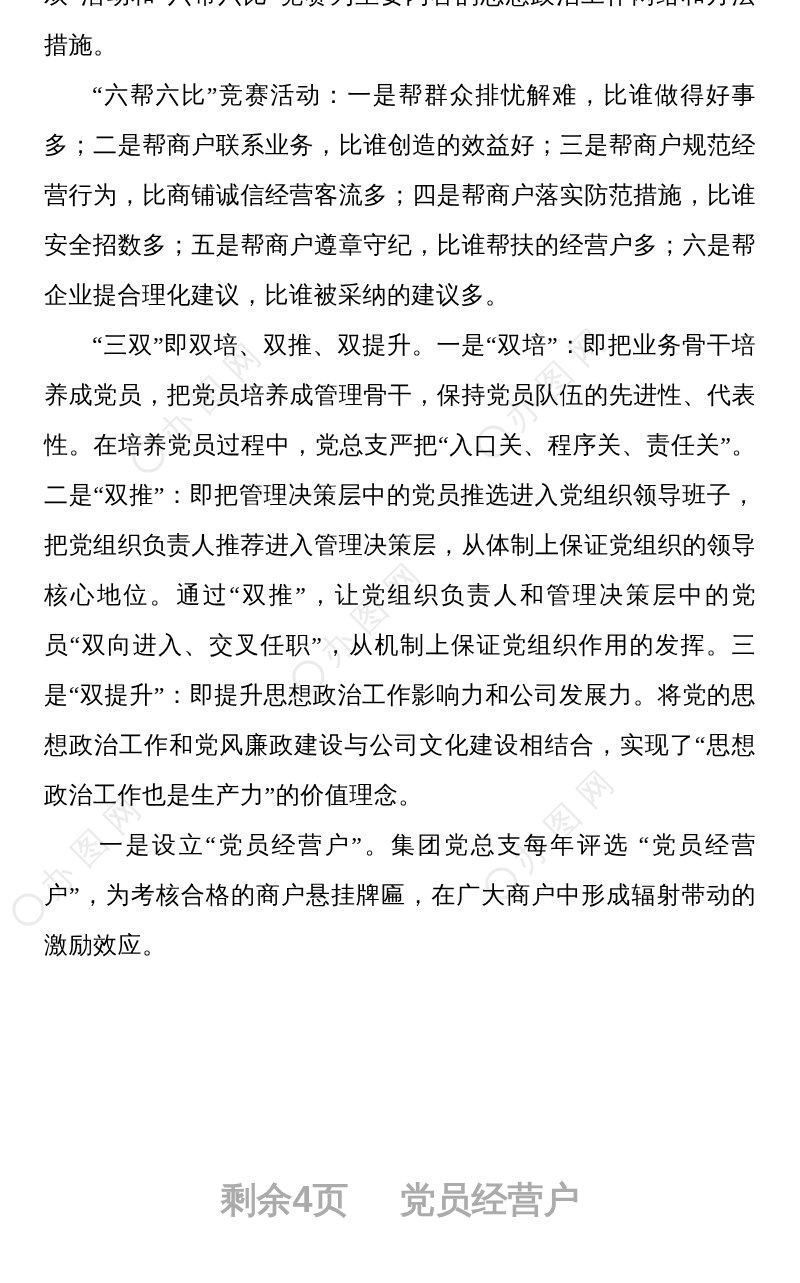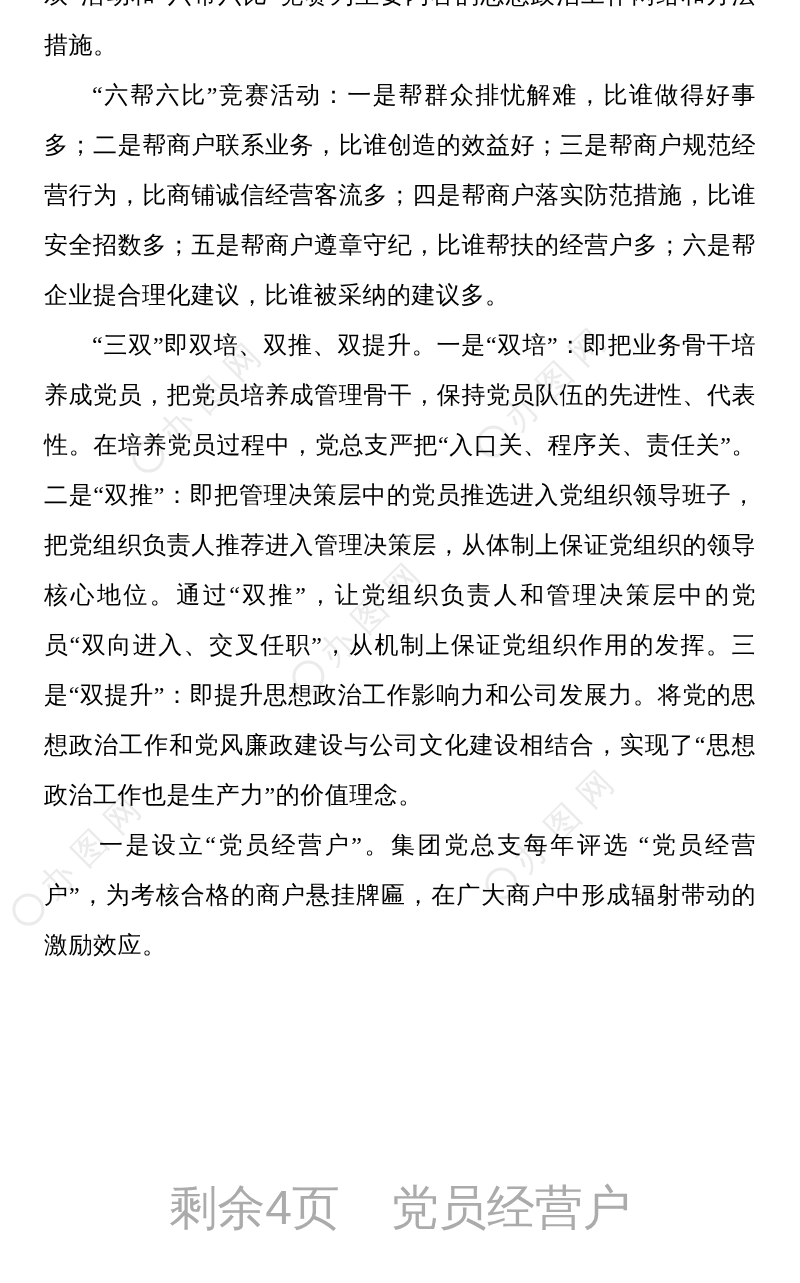--- a/index.html
+++ b/index.html
@@ -30,22 +30,22 @@
   .bold-run { font-weight: normal; margin-left: 7px; }
   .footer {
     position: absolute;
     left: 0;
     top: 1176px;
     width: 100%;
     display: flex;
     justify-content: center;
     column-gap: 51px;
     font-family: "Liberation Sans", sans-serif;
-    font-weight: normal;
-    font-size: 48px;
+    font-weight: bold;
+    font-size: 36px;
     color: #ababab;
     z-index: 3;
   }
   .wm {
     position: absolute;
     transform: translate(-50%, -50%) rotate(-45deg);
     display: flex;
     align-items: center;
     gap: 8px;
     white-space: nowrap;

